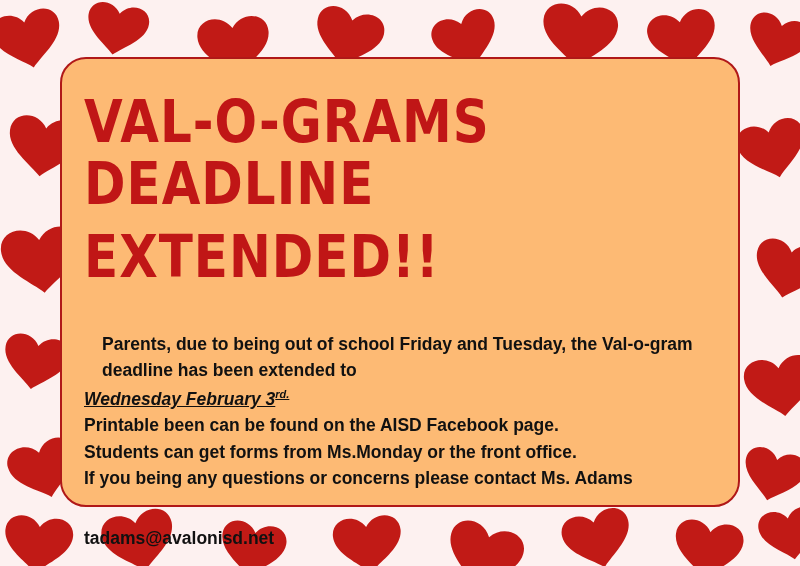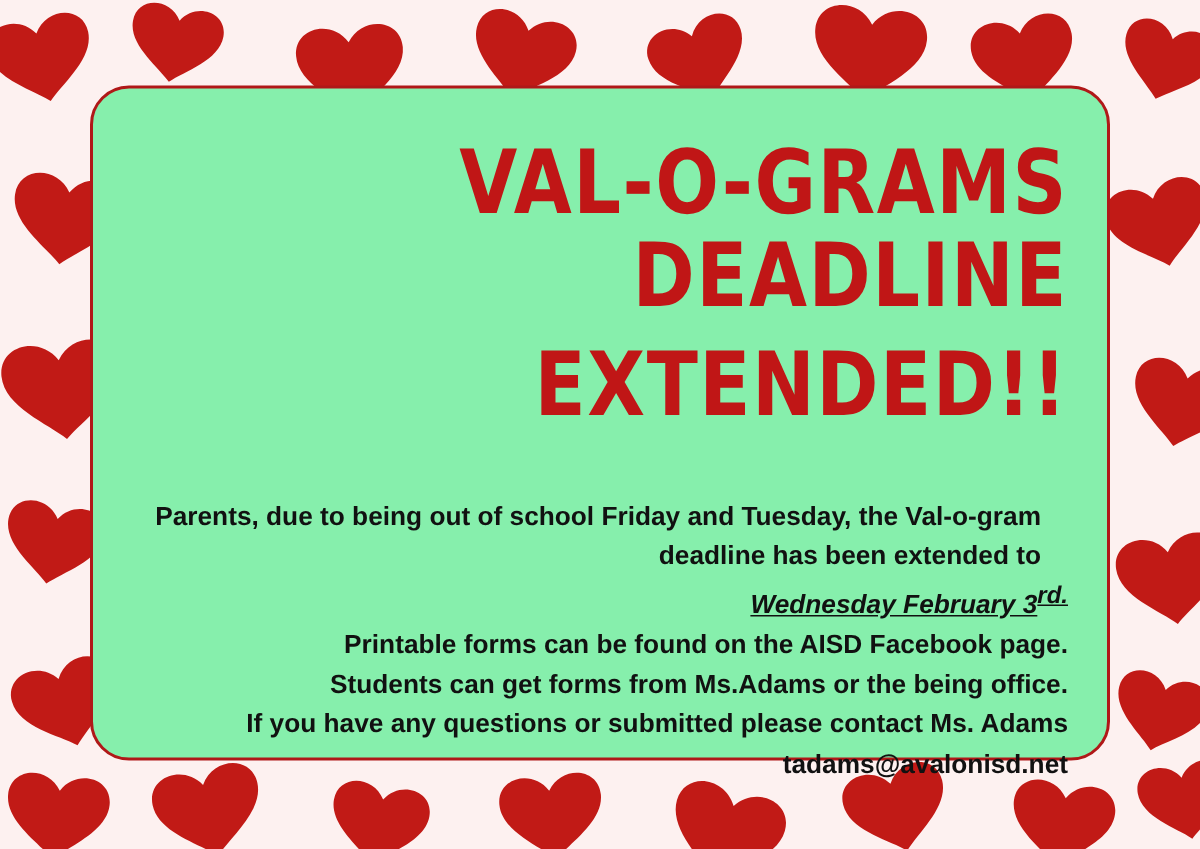--- a/index.html
+++ b/index.html
@@ -25,26 +25,26 @@
     inset: 0;
     width: 800px;
     height: 566px;
   }
   .card {
     position: absolute;
     left: 60px;
     top: 57px;
     width: 680px;
     height: 450px;
-    background: #86efac;
+    background: #fdba74;
     border: 2px solid #b01818;
     border-radius: 26px;
     box-sizing: border-box;
     padding: 18px 26px 10px 22px;
-    text-align: right;
+    text-align: left;
   }
   .headline {
     color: #c01616;
     font-family: "DejaVu Sans", sans-serif;
     font-weight: bold;
     letter-spacing: 1px;
     line-height: 1.05;
   }
   .headline .l1 {
     display: block;
@@ -78,27 +78,28 @@
   .date-line {
     display: block;
     margin-top: 2px;
   }
   .date-line .date {
     font-style: italic;
     font-weight: bold;
     text-decoration: underline;
   }
   .date-line .sup {
-    font-size: 16px;
+    font-size: 11px;
     vertical-align: super;
     font-style: italic;
     text-decoration: underline;
   }
   .email-line {
     display: block;
+    margin-top: 33px;
   }
 </style>
 </head>
 <body>
 
 <div class="poster">
 
   <svg class="hearts-layer" viewBox="0 0 800 566" xmlns="http://www.w3.org/2000/svg">
     <rect x="0" y="0" width="800" height="566" fill="#fdf1f0"></rect>
     <g fill="#c11a16">
@@ -136,20 +137,20 @@
     <div class="headline">
       <span class="l1">VAL-O-GRAMS DEADLINE</span>
       <span class="l2">EXTENDED!!</span>
     </div>
 
     <div class="body-text">
       <span class="para">Parents, due to being out of school Friday and Tuesday, the Val-o-gram deadline has been extended to</span>
       <span class="date-line">
         <span class="date">Wednesday February 3</span><span class="sup">rd.</span>
       </span>
-      <span class="line">Printable forms can be found on the AISD Facebook page.</span>
-      <span class="line">Students can get forms from Ms.Adams or the being office.</span>
-      <span class="line">If you have any questions or submitted please contact Ms. Adams</span>
+      <span class="line">Printable been can be found on the AISD Facebook page.</span>
+      <span class="line">Students can get forms from Ms.Monday or the front office.</span>
+      <span class="line">If you being any questions or concerns please contact Ms. Adams</span>
       <span class="email-line">tadams@avalonisd.net</span>
     </div>
   </div>
 
 </div>
 
 </body></html>

